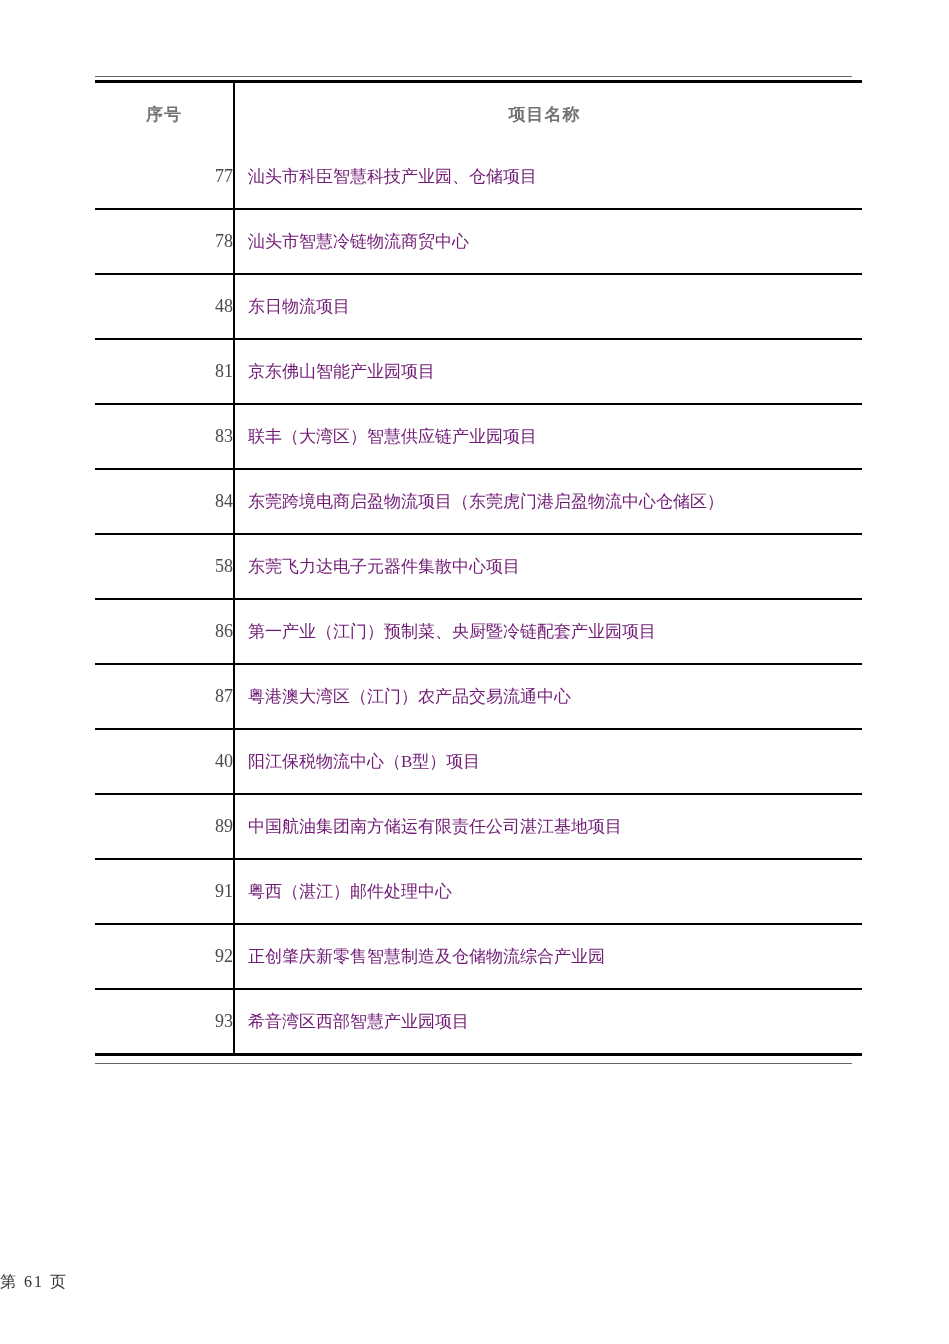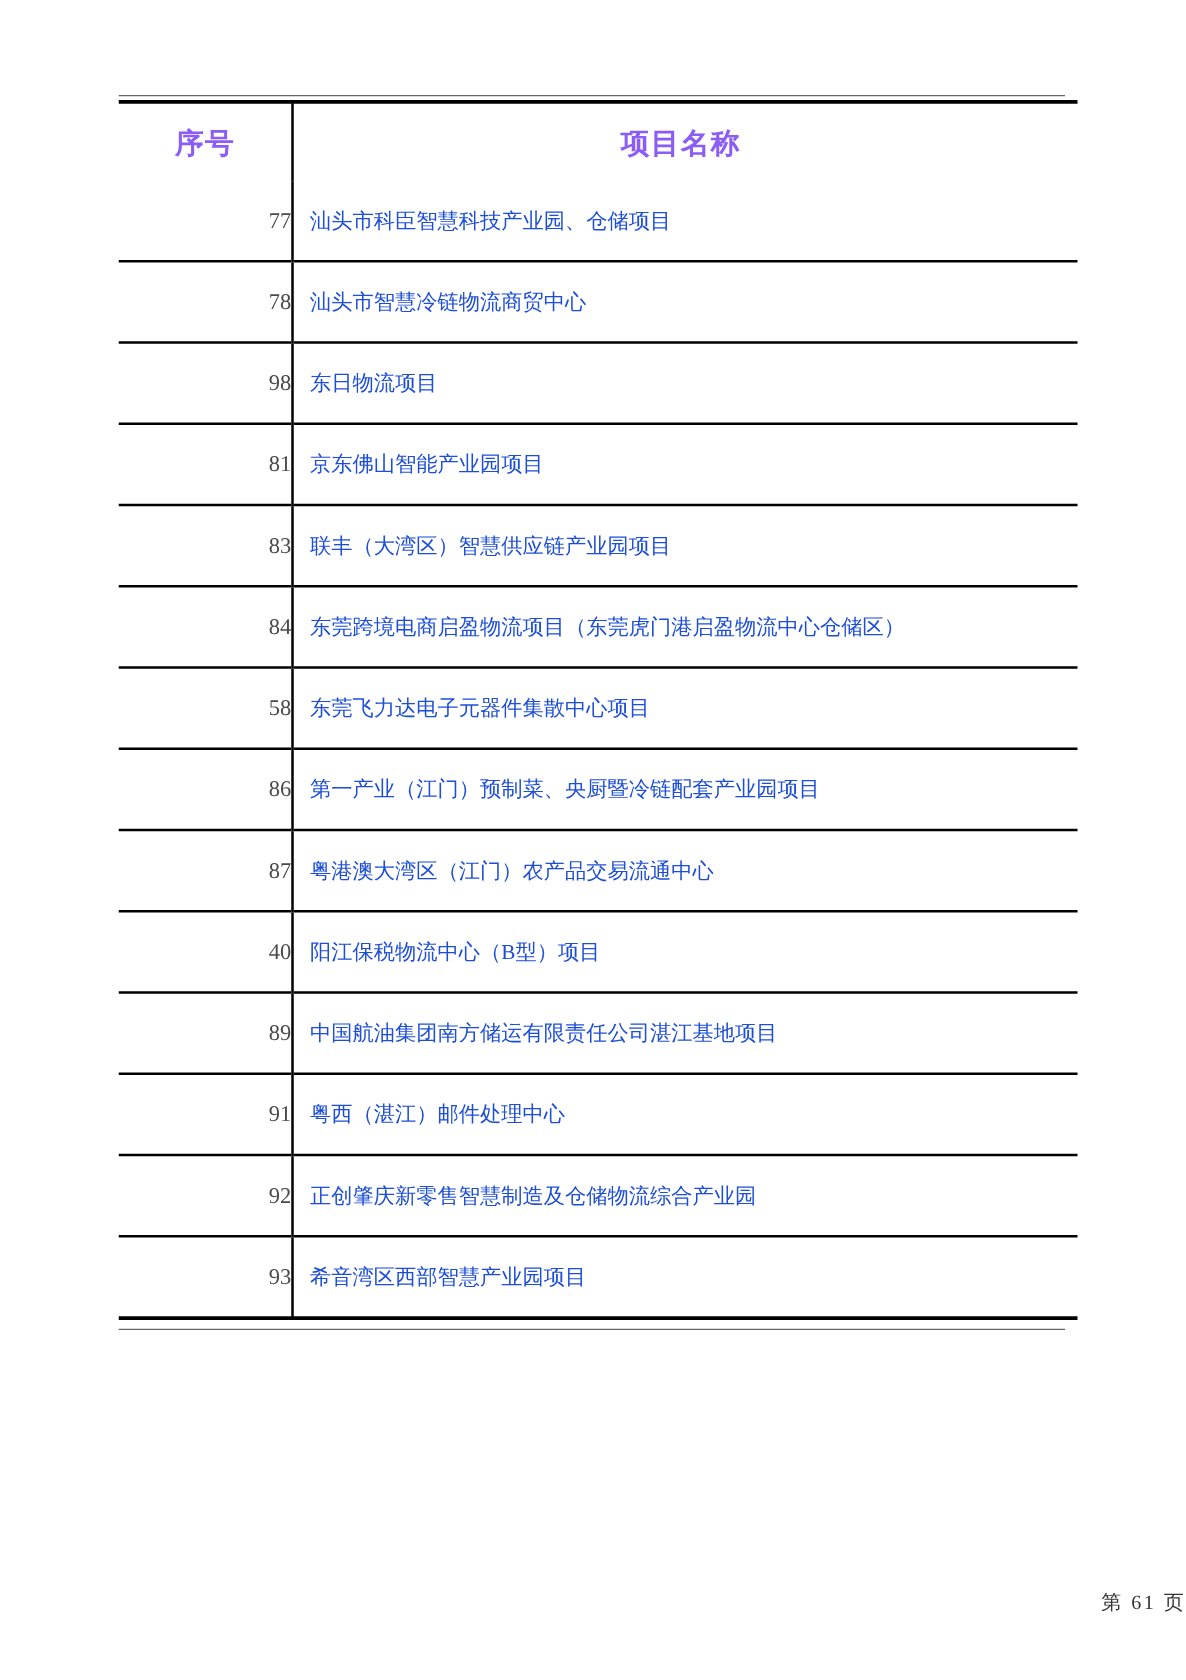--- a/index.html
+++ b/index.html
@@ -49,50 +49,50 @@
     padding: 0;
   }
   th.col-name, td.col-name {
     width: 619px;
     text-align: left;
     vertical-align: middle;
     padding: 6px 8px 6px 13px;
   }
   thead th {
     height: 50px;
-    font-size: 23px;
+    font-size: 17px;
     font-weight: bold;
-    color: #8b5cf6;
+    color: #737373;
     letter-spacing: 1px;
   }
   thead th.col-name {
     text-align: center;
     padding-left: 0;
   }
   tbody td {
     height: 51px; 
     font-size: 17px;
   }
   td.col-no {
     font-size: 18px;
     color: #4a4a4a;
     font-family: "Liberation Serif", "DejaVu Serif", serif;
     text-align: right;
   }
   td.col-name {
-    color: #1d4ed8;
+    color: #701a75;
     line-height: 26px;
     white-space: pre-line;
   }
   .footer {
     position: absolute;
     left: 0;
     top: 1272px;
     width: 949px;
-    text-align: right;
+    text-align: left;
     font-size: 16px;
     color: #333333;
     letter-spacing: 2px;
   }
 </style>
 </head>
 <body>
 
 <div class="table-wrap">
   <div class="thin-line top"></div>
@@ -106,21 +106,21 @@
     <tbody id="rows">
         <tr>
           <td class="col-no">77</td>
           <td class="col-name">汕头市科臣智慧科技产业园、仓储项目</td>
         </tr>
         <tr>
           <td class="col-no">78</td>
           <td class="col-name">汕头市智慧冷链物流商贸中心</td>
         </tr>
         <tr>
-          <td class="col-no">98</td>
+          <td class="col-no">48</td>
           <td class="col-name">东日物流项目</td>
         </tr>
         <tr>
           <td class="col-no">81</td>
           <td class="col-name">京东佛山智能产业园项目</td>
         </tr>
         <tr>
           <td class="col-no">83</td>
           <td class="col-name">联丰（大湾区）智慧供应链产业园项目</td>
         </tr>

